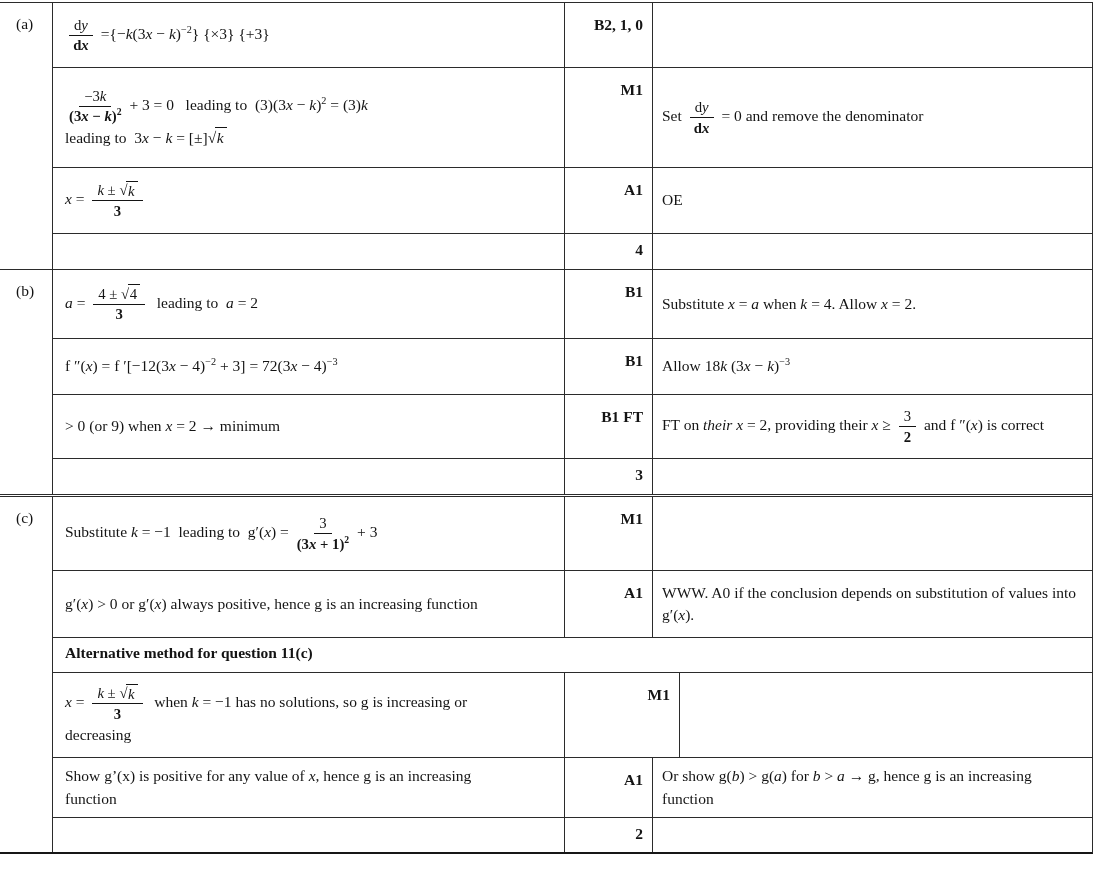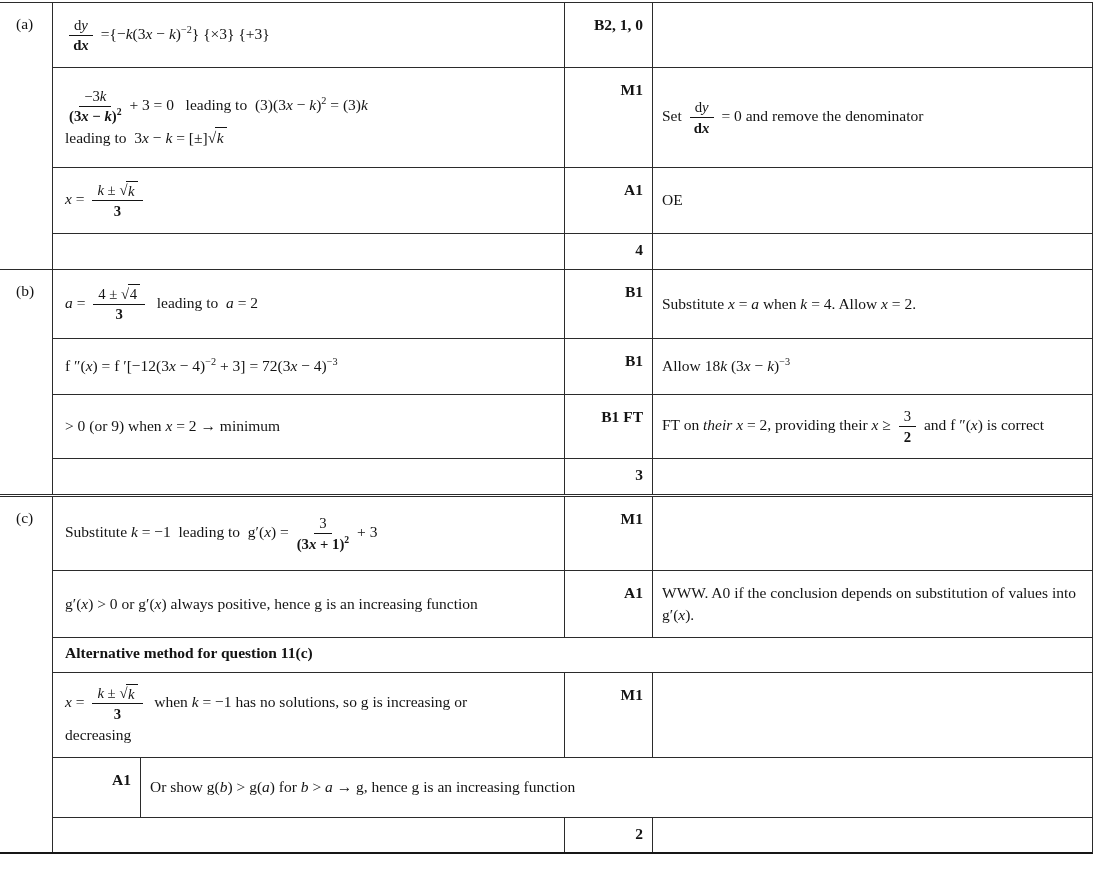--- a/index.html
+++ b/index.html
@@ -182,30 +182,34 @@
             <div class="cell mark-cell">
               <div class="inner">A1</div>
             </div>
             <div class="cell comment-cell">
               <div class="inner">WWW. A0 if the conclusion depends on substitution of values into g′(<i>x</i>).</div>
             </div>
           </div>
           <div class="row span-row" style="min-height: 35px;">
             <div class="inner"><b>Alternative method for question 11(c)</b></div>
           </div>
-          <div class="row" style="min-height: 85px;">
+          <div class="row" style="min-height: 85px; gap: 27px;">
             <div class="cell work-cell">
               <div class="inner"><i>x</i> = <span class="frac"><span class="num"><i>k</i> ± <span class="sqrt"><span class="sq-sign">√</span><span class="sq-body"><i>k</i></span></span></span><span class="den">3</span></span>  when <i>k</i> = −1 has no solutions, so g is increasing or
 decreasing</div>
             </div>
             <div class="cell mark-cell">
               <div class="inner">M1</div>
             </div>
           </div>
           <div class="row" style="min-height: 60px;">
+            <div class="cell work-cell">
+              <div class="inner">Show g’(x) is positive for any value of <i>x</i>, hence g is an increasing
+function</div>
+            </div>
             <div class="cell mark-cell">
               <div class="inner">A1</div>
             </div>
             <div class="cell comment-cell">
               <div class="inner">Or show g(<i>b</i>) &gt; g(<i>a</i>) for <i>b</i> &gt; <i>a</i> → g, hence g is an increasing function</div>
             </div>
           </div>
           <div class="row total-row" style="min-height: 35px;">
             <div class="cell work-cell"></div>
             <div class="cell mark-cell">

